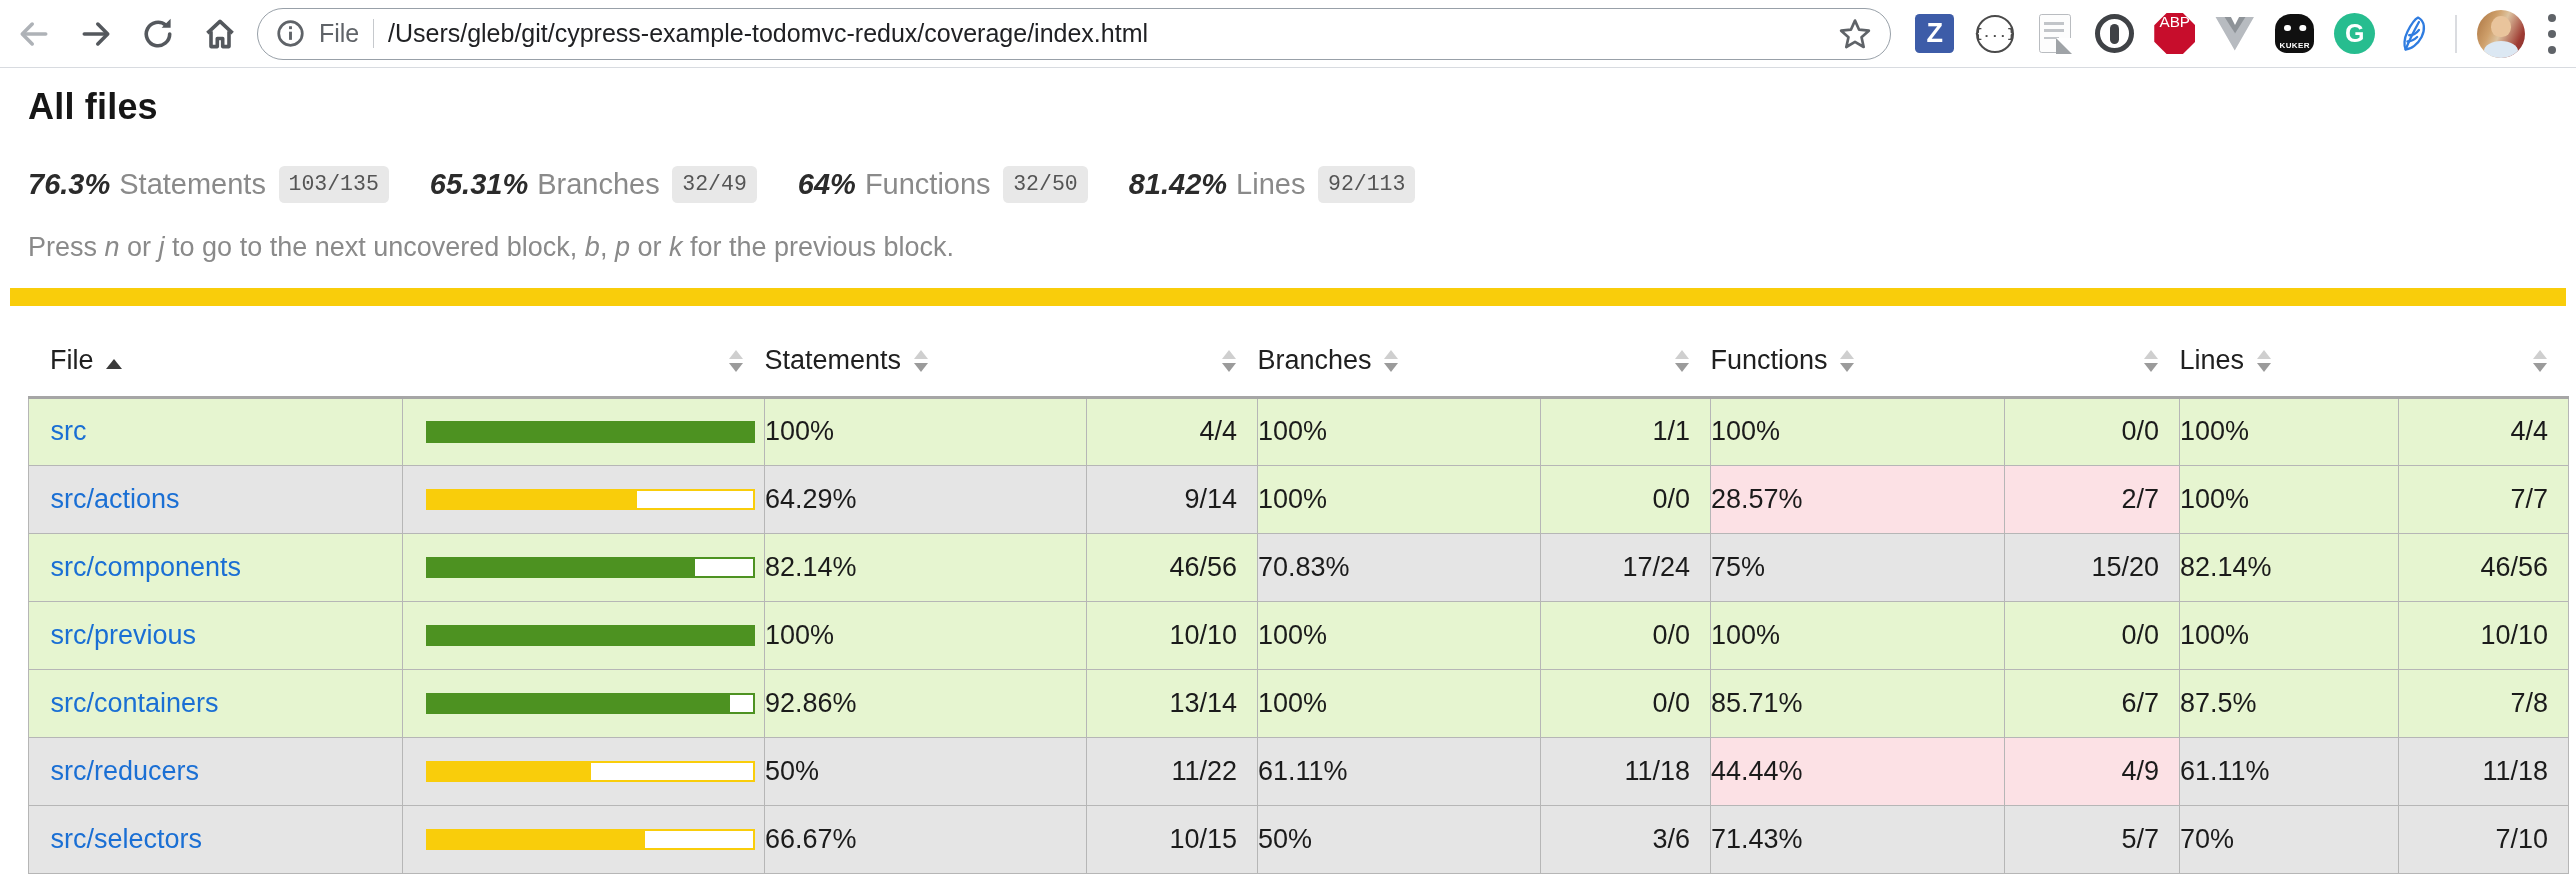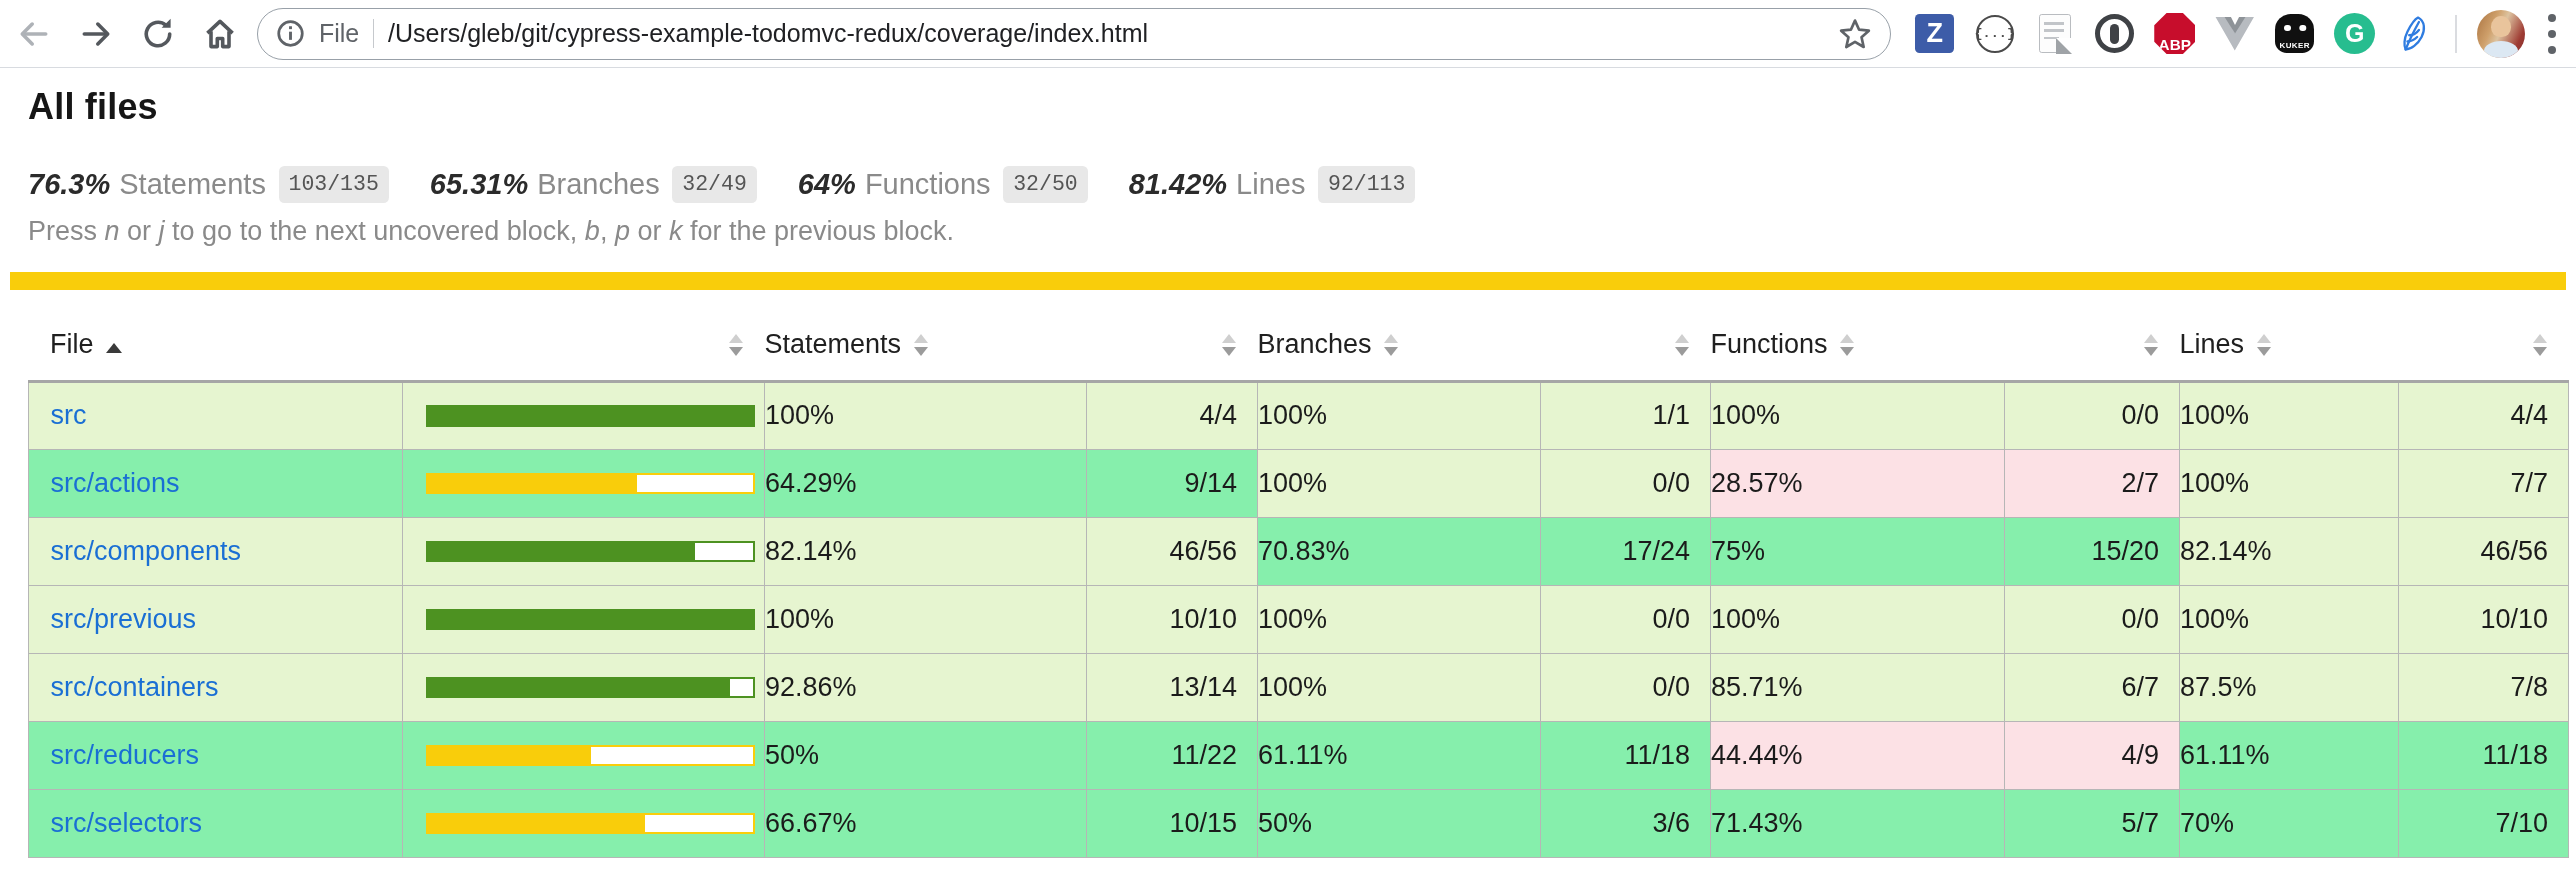--- a/index.html
+++ b/index.html
@@ -28,21 +28,21 @@
     border-radius: 2.7px; position: relative; }
   .ext-notes i { position: absolute; left: 4.5px; right: 5.4px; height: 2.7px; background: #c2c5c9; }
   .ext-notes i:nth-child(1){top:7.2px} .ext-notes i:nth-child(2){top:14.4px} .ext-notes i:nth-child(3){top:21.5px; right: 10.8px;}
   .ext-notes::after { content:""; position: absolute; right: -1.8px; bottom: -1.8px;
     border: 8px solid; border-color: #fff #fff #9fa3a7 #9fa3a7; }
   .ext-1p { width: 39px; height: 39px; border: 5.4px solid #3f4246; border-radius: 50%; position: relative; }
   .ext-1p::after { content:""; position: absolute; left: 10px; top: 4.5px; width: 9px; height: 20px;
     background: #3f4246; border-radius: 4.5px; }
   .ext-abp { width: 41px; height: 41px; background: #c70d2c;
     clip-path: polygon(30% 0,70% 0,100% 30%,100% 70%,70% 100%,30% 100%,0 70%,0 30%);
-    color: #fff; font-weight: bold; font-size: 15.3px; display: flex; align-items: flex-end; justify-content: center; }
+    color: #fff; font-weight: normal; font-size: 15.3px; display: flex; align-items: flex-start; justify-content: center; }
   .ext-v { position: relative; width: 39px; height: 34px; }
   .ext-v .v1 { position: absolute; inset: 0; background: #b7bbc0;
     clip-path: polygon(0 0,26% 0,50% 48%,74% 0,100% 0,50% 100%); }
   .ext-v .v2 { position: absolute; left: 9px; top: 0; width: 21.5px; height: 17px; background: #8e9398;
     clip-path: polygon(0 0,30% 0,50% 50%,70% 0,100% 0,50% 100%); }
   .ext-kuker { width: 39px; height: 39px; background: #101010; border-radius: 40% 40% 30% 30%;
     position: relative; display: flex; align-items: flex-end; justify-content: center; }
   .ext-kuker::before { content:""; position:absolute; top: 10.8px; left: 9px; width: 6.3px; height: 6.3px;
     background:#fff; border-radius:50%; box-shadow: 15.3px 0 0 #fff; }
   .ext-kuker span { color: #fff; font-size: 8px; font-weight: bold; letter-spacing: 0.4px; padding-bottom: 3px; }
@@ -60,37 +60,37 @@
 
   
   main { padding: 0 28px; }
   h1[data-name="page-title"] { margin-top: 18px; font-size: 36px; color: #161616; letter-spacing: 0.2px; }
   .metrics { margin-top: 38px; display: flex; align-items: center; }
   .metric { display: flex; align-items: center; margin-right: 41px; }
   .metric .pct-strong { font-size: 29px; font-weight: bold; color: #2b2b2b; font-style: italic; }
   .metric .quiet { font-size: 29px; color: #8a8a8a; margin-left: 9px; }
   .metric .fraction { margin-left: 12.6px; font-family: "Liberation Mono", monospace; font-size: 21.5px;
     color: #555; background: #e8e8e8; border-radius: 5.4px; padding: 6.3px 10px; }
-  .hint { margin-top: 13px; font-size: 27px; color: #8a8a8a; }
+  .hint { margin-top: 29px; font-size: 27px; color: #8a8a8a; }
   .hint em { font-style: italic; }
   .status-line { margin: 25px -18px 0 -18px; height: 18px; background: #f9cd0b; }
 
   .table-wrap { padding-top: 14.4px; }
   table.coverage { width: 100%; border-collapse: collapse; table-layout: fixed; }
   th { font-size: 27px; font-weight: 400; color: #202020; text-align: left;
     padding: 25px 0 20px 0; border-bottom: 3.6px solid #a6a6a6; white-space: nowrap; }
   th.file { padding-left: 21.5px; }
   th.pic, th.abbr { text-align: right; padding-right: 20px; }
   td { height: 68px; border: 1.8px solid #b6b6b6; font-size: 27px; color: #1b1b1b; }
   td.file { padding-left: 21.5px; }
   td.pct { text-align: left; padding-right: 18px; }
   td.abbr { text-align: right; padding-right: 20px; }
   td.file a { color: #1a6fd4; text-decoration: none; }
   .bg-high { background: #e6f5d0; }
-  .bg-medium { background: #86efac; }
+  .bg-medium { background: #e5e5e5; }
   .bg-low { background: #fce1e5; }
   .chart { margin-left: 23px; width: 329px; height: 21.5px; border: 2.7px solid; background: #fff; }
   .chart-high { border-color: #4d9221; }
   .chart-medium { border-color: #f9cd0b; }
   .fill { height: 100%; }
   .fill-high { background: #4d9221; }
   .fill-medium { background: #f9cd0b; }
 
   .sorter { display: inline-block; width: 16px; height: 23px; position: relative;
     margin-left: 12.6px; vertical-align: -3.6px; }

